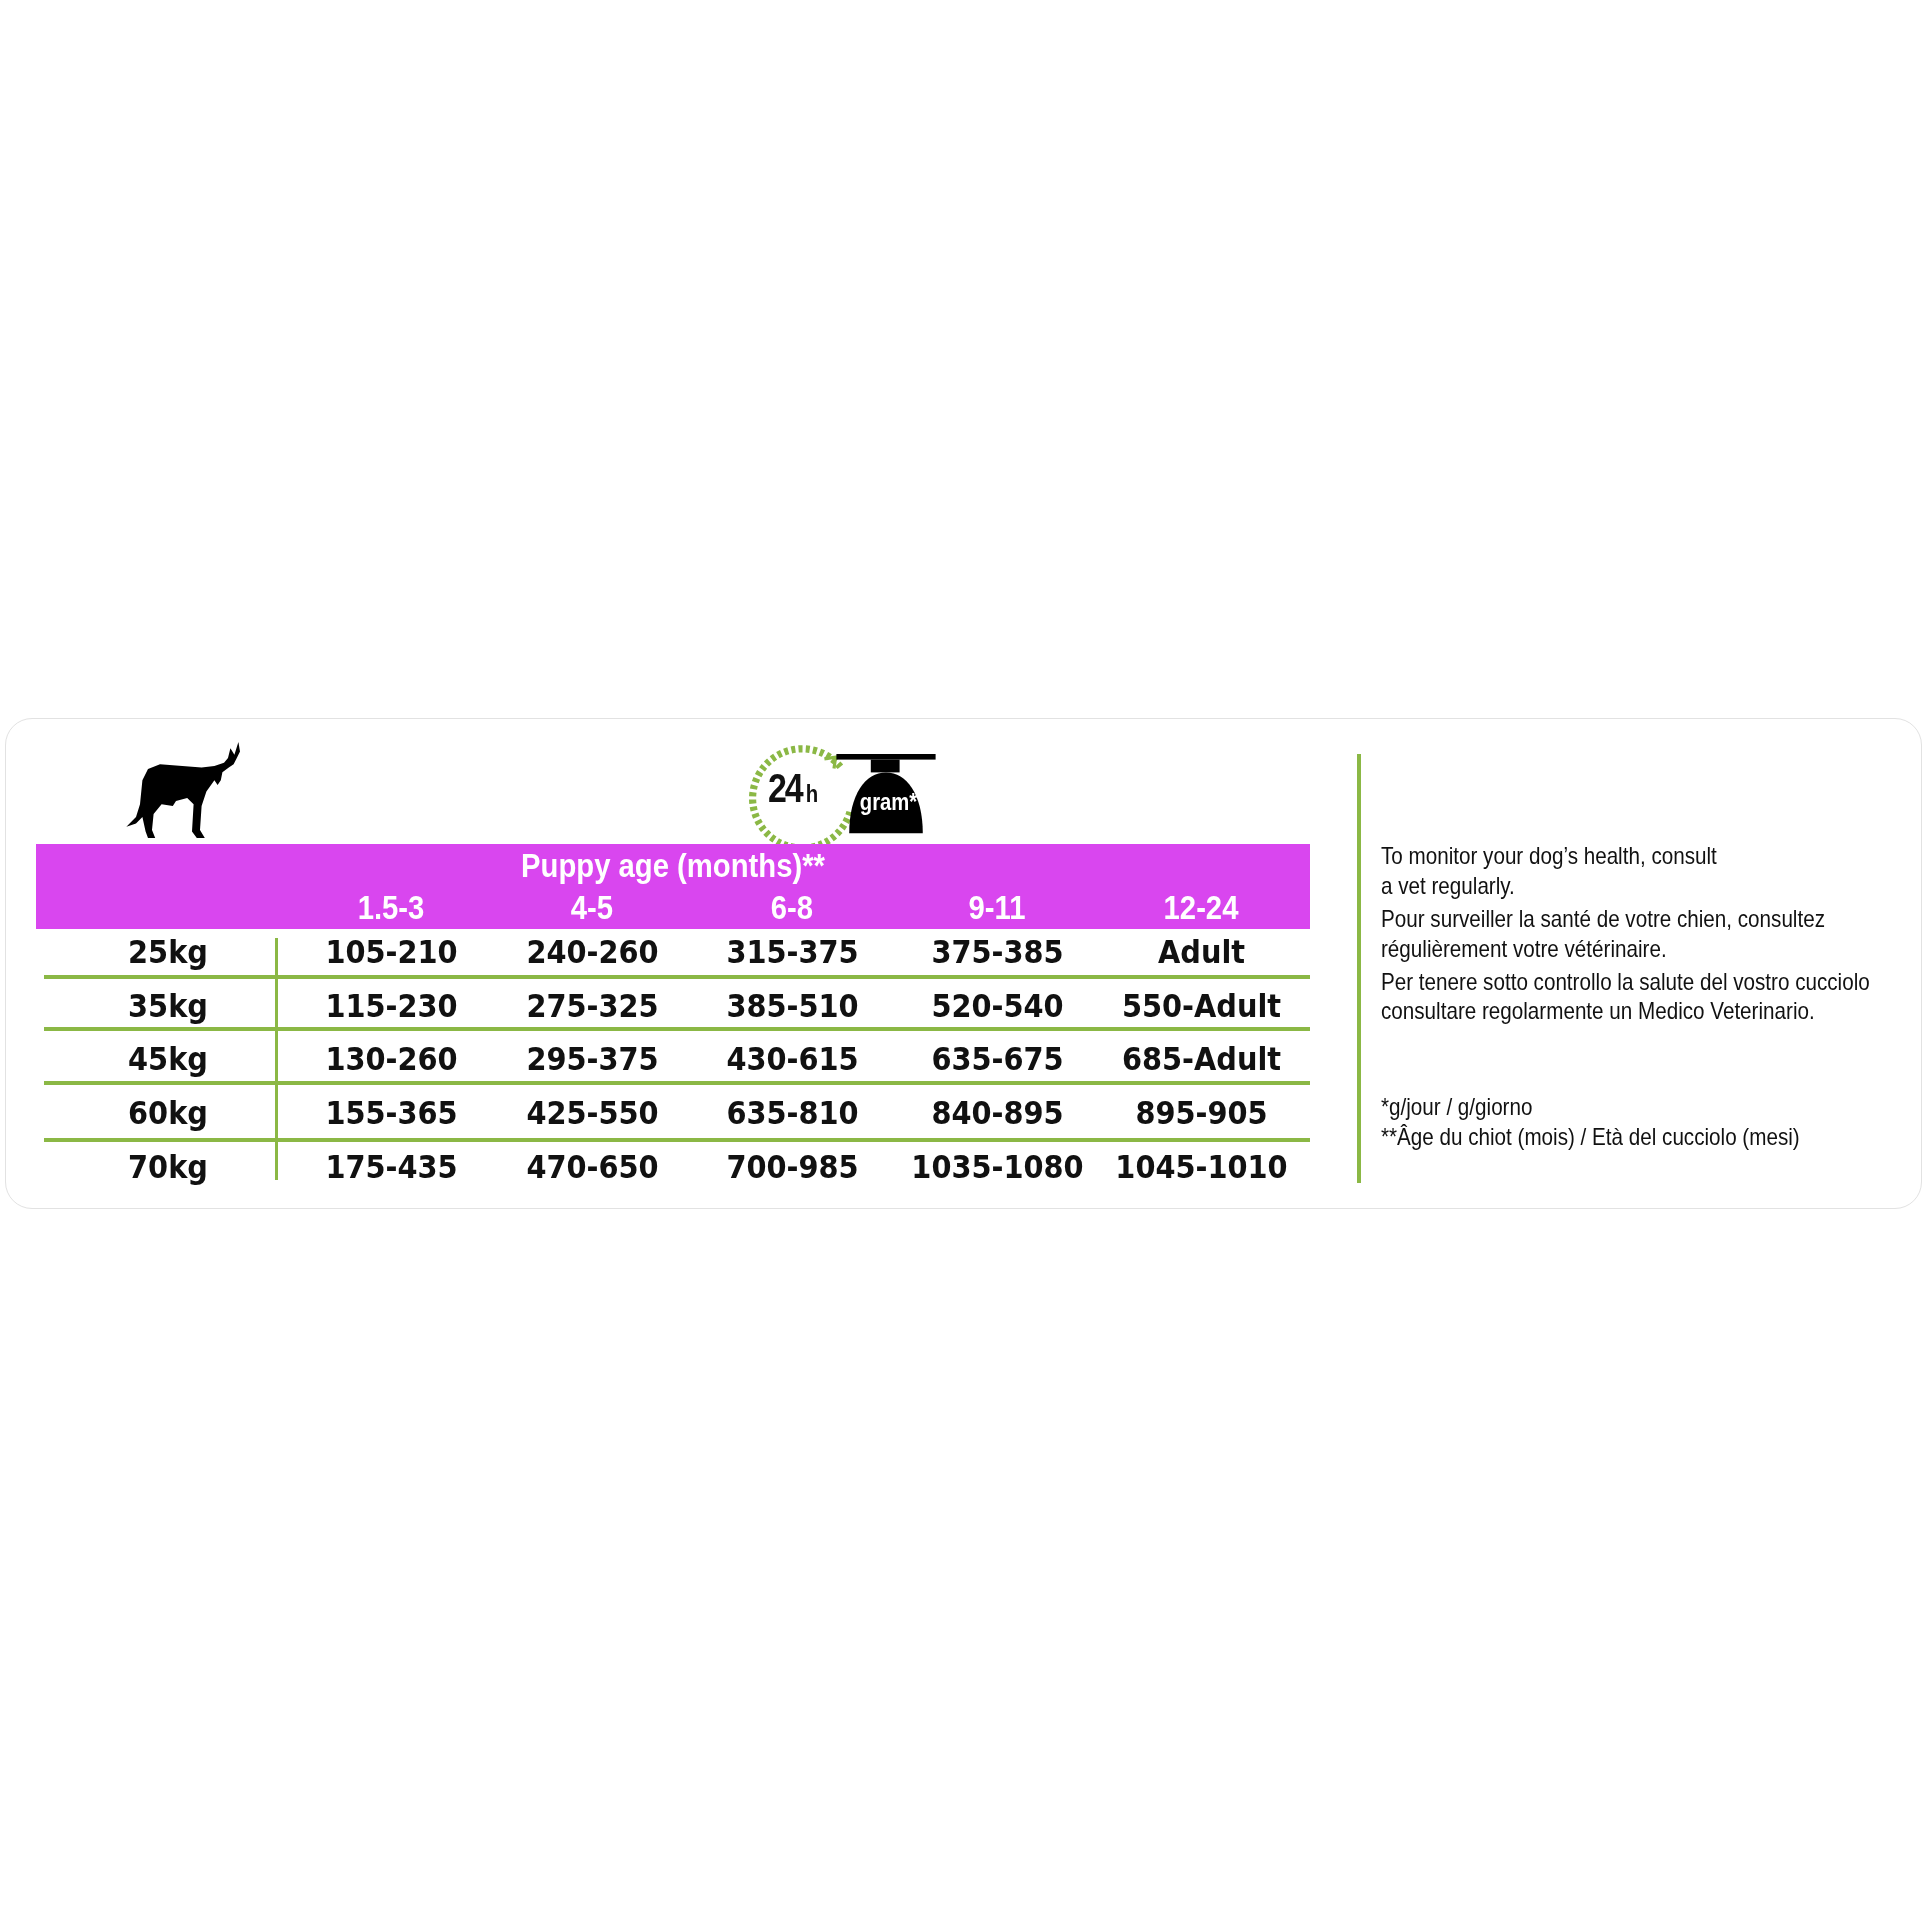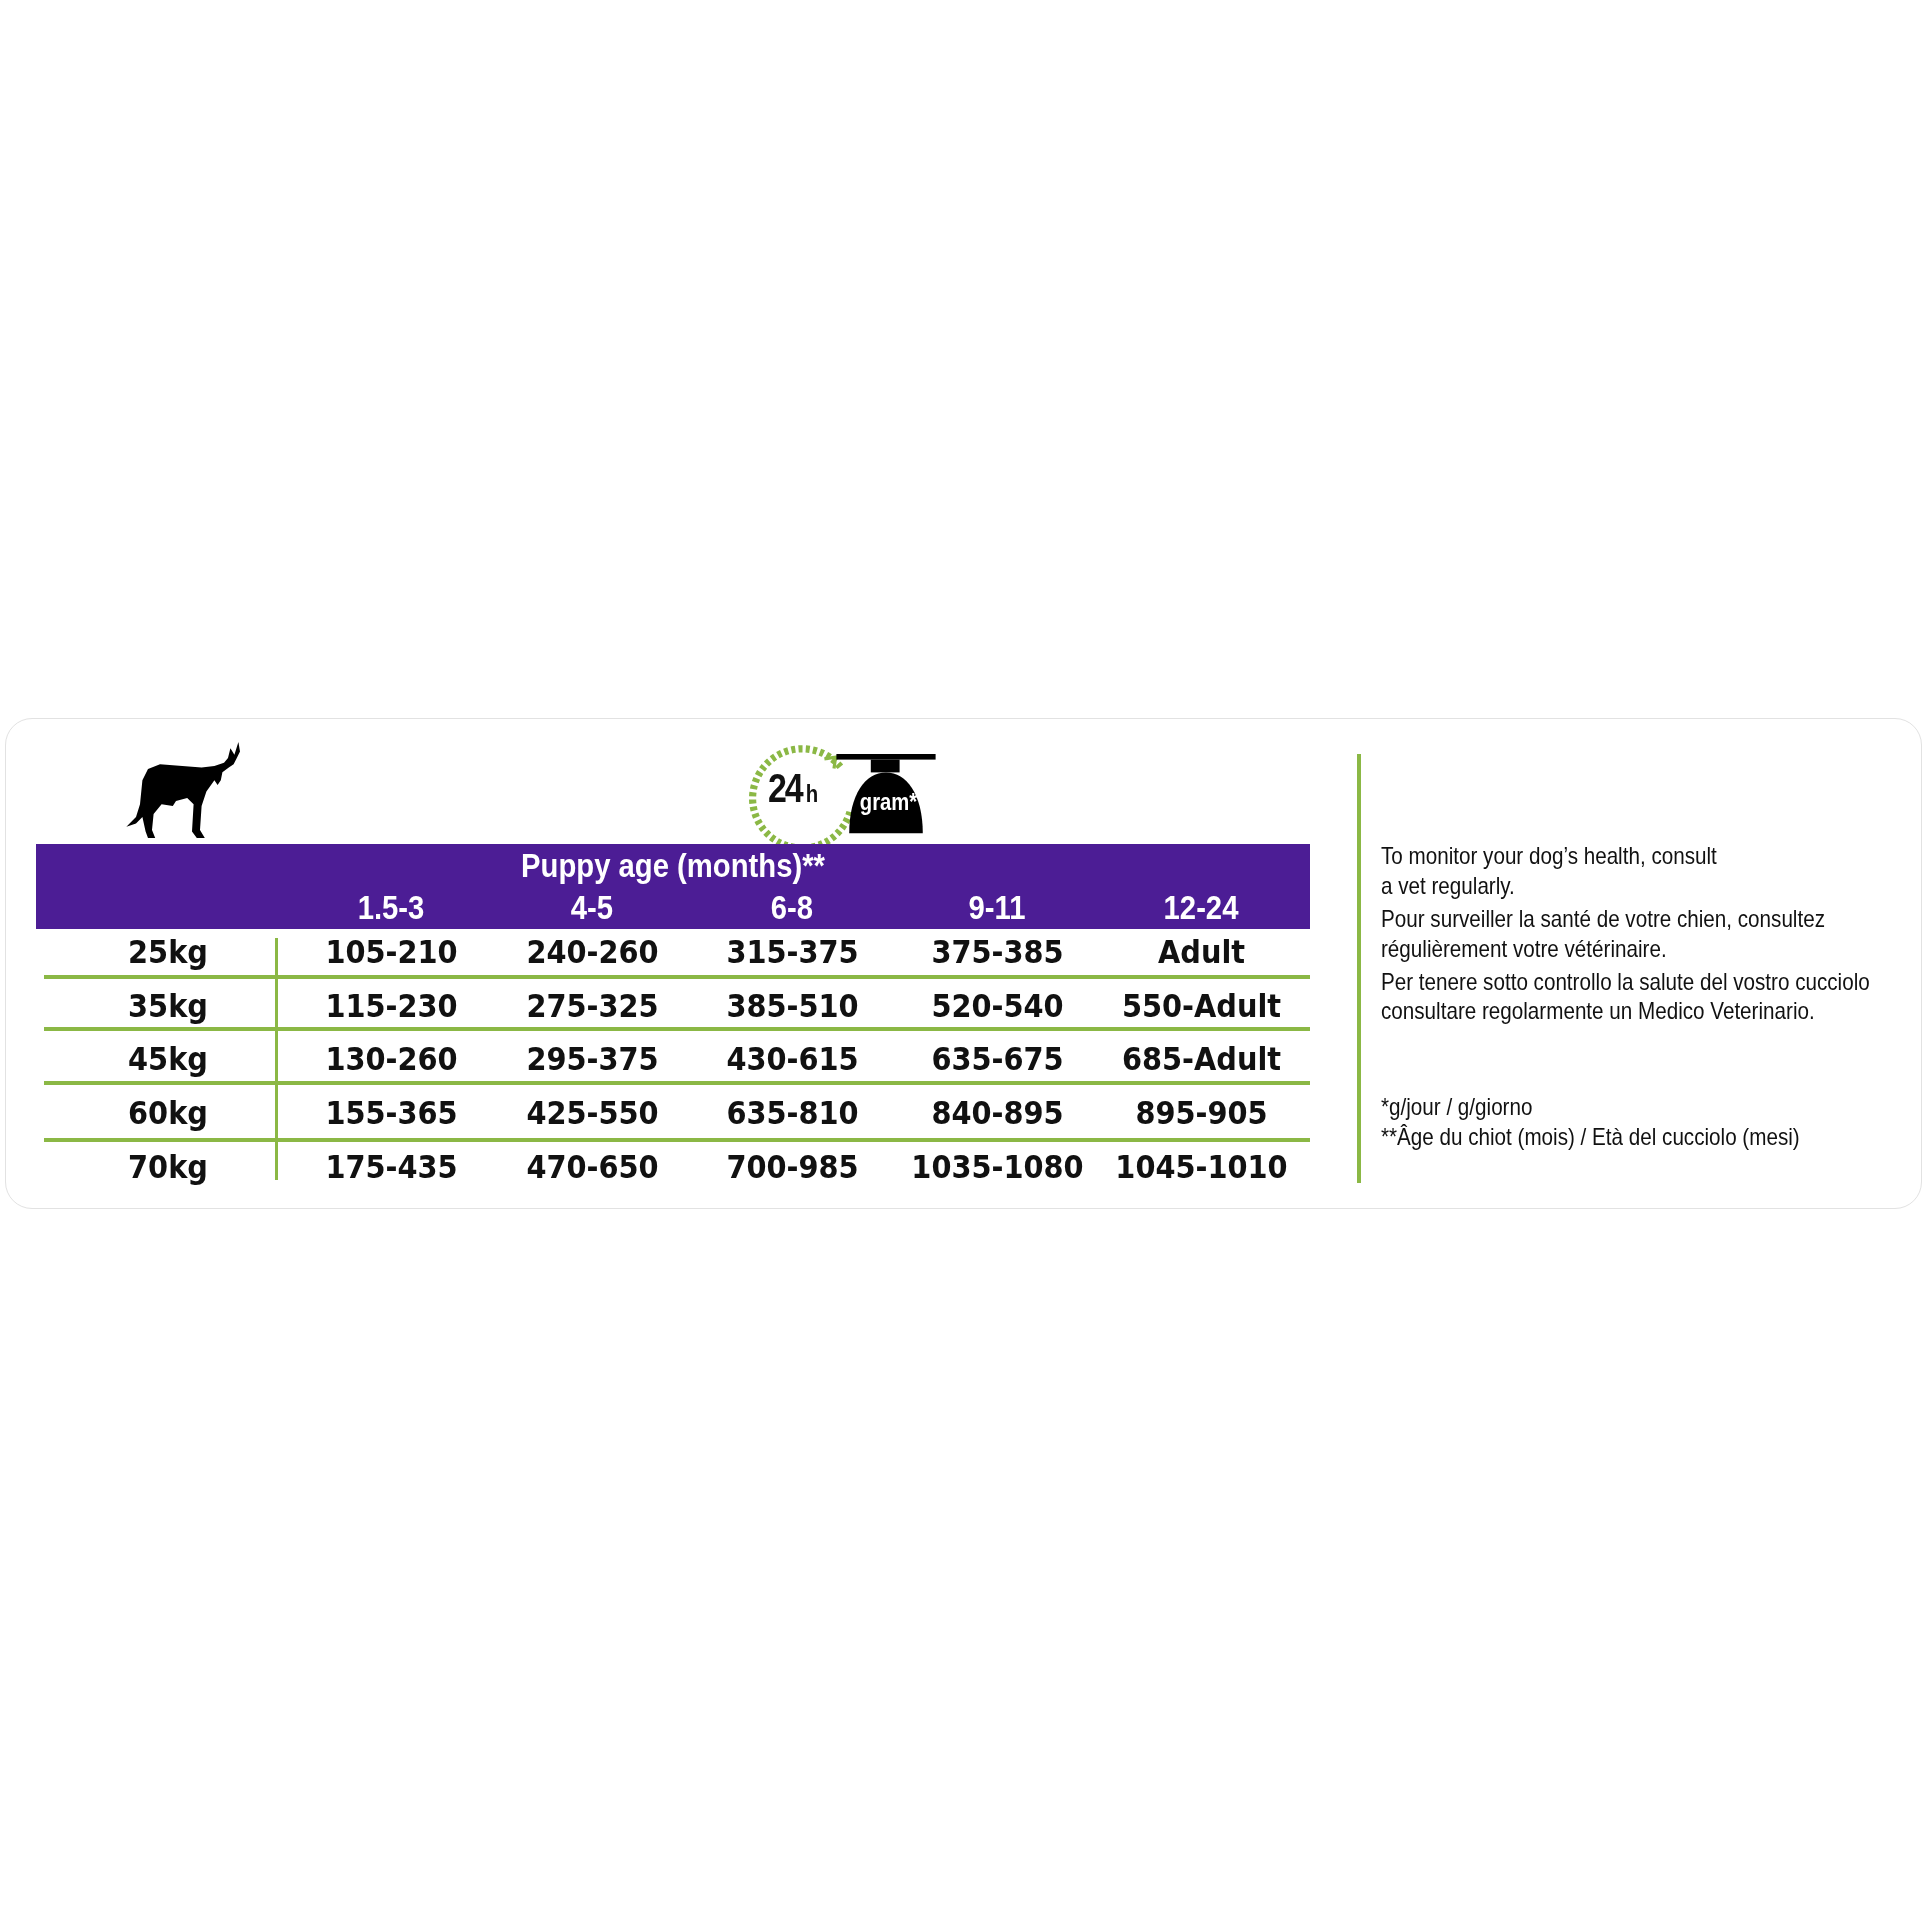--- a/index.html
+++ b/index.html
@@ -4,21 +4,21 @@
 <style>
   html, body { margin:0; padding:0; background:#ffffff; }
   body { width:1926px; height:1926px; position:relative; overflow:hidden; font-family:"DejaVu Sans", sans-serif; }
   .card { position:absolute; left:4.8px; top:718px; width:1917px; height:491px; border:1.6px solid #e2e2e2; border-radius:27px; box-sizing:border-box; background:#fff; }
   .dog { position:absolute; left:104px; top:740px; width:144px; height:103px; }
   .clock { position:absolute; left:738px; top:738px; width:128px; height:112px; }
   .clock-text { position:absolute; left:768px; top:766px; font-family:"Liberation Sans", sans-serif; font-weight:bold; font-size:40px; color:#111; letter-spacing:-2.4px; transform:scaleX(0.85); transform-origin:left; }
   .clock-text small { font-size:24px; margin-left:4.8px; letter-spacing:0; }
   .scale { position:absolute; left:833px; top:750px; width:106px; height:88px; }
   .scale-text { position:absolute; left:850px; top:789px; width:77px; text-align:center; font-family:"Liberation Sans", sans-serif; font-weight:bold; font-size:23px; color:#fff; transform:scaleX(0.88); }
-  .green-bar { position:absolute; left:36px; top:844px; width:1274px; height:85px; background:#4c1d95; }
+  .green-bar { position:absolute; left:36px; top:844px; width:1274px; height:85px; background:#d946ef; }
   .bar-title { position:absolute; left:0; width:100%; top:2.4px; text-align:center; font-family:"Liberation Sans", sans-serif; font-weight:bold; font-size:34px; color:#fff; transform:scaleX(0.86); }
   .col-head { position:absolute; top:44px; width:192px; text-align:center; font-family:"Liberation Sans", sans-serif; font-weight:bold; font-size:34px; color:#fff; transform:scaleX(0.86); }
   .vline { position:absolute; left:275px; top:938px; width:3.2px; height:242px; background:#8bb845; }
   .hline { position:absolute; left:44px; width:1266px; height:4px; background:#8bb845; }
   .row-label { position:absolute; left:88px; width:160px; text-align:center; font-family:"DejaVu Sans", sans-serif; font-weight:bold; font-size:32px; color:#111; transform:scaleX(0.9); }
   .cell { position:absolute; width:209px; text-align:center; font-family:"DejaVu Sans", sans-serif; font-weight:bold; font-size:32px; color:#111; transform:scaleX(0.9); }
   .divider { position:absolute; left:1357px; top:754px; width:4px; height:429px; background:#8bb845; }
   .note { position:absolute; left:1381px; font-family:"Liberation Sans", sans-serif; font-size:24px; color:#111; line-height:30px; transform:scaleX(0.86); transform-origin:left; white-space:nowrap; }
 </style>
 </head>

